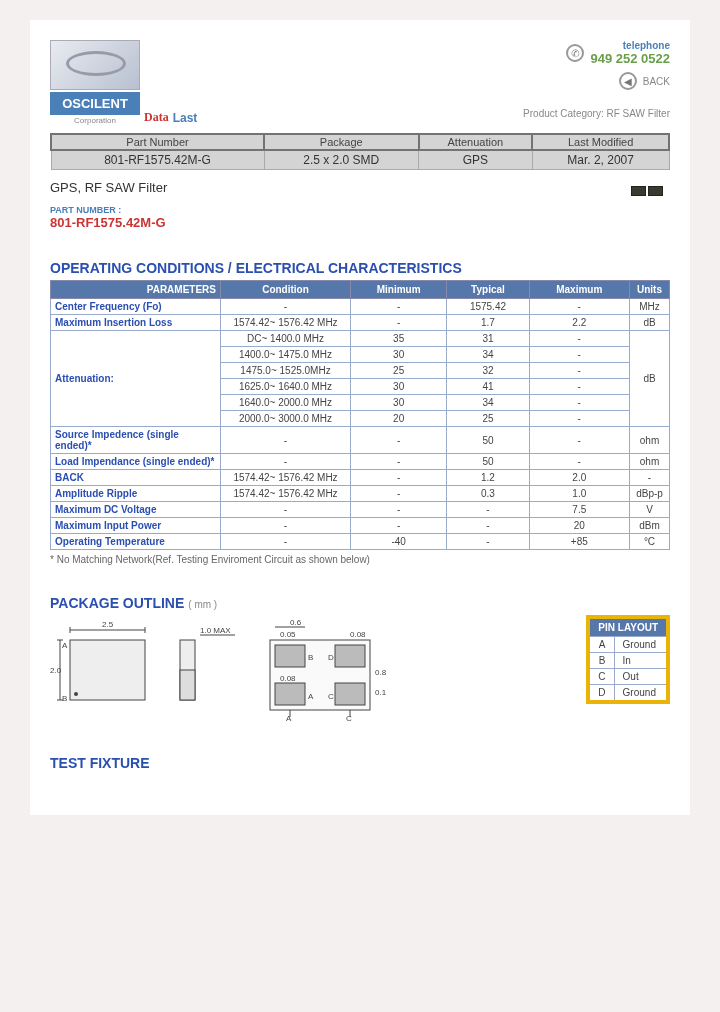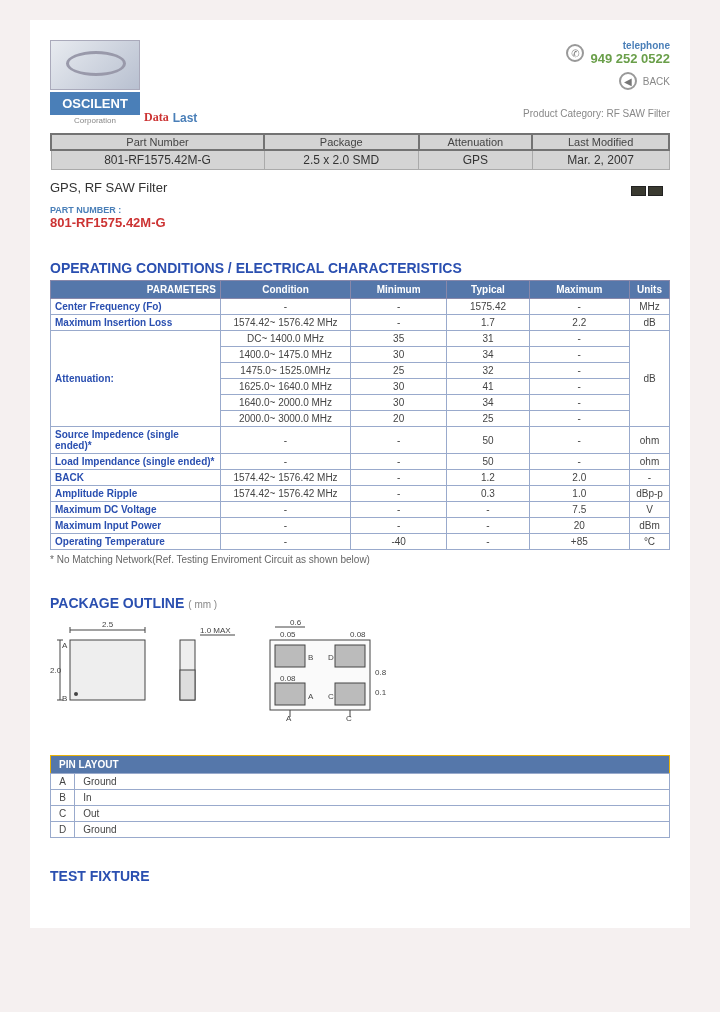--- a/index.html
+++ b/index.html
@@ -153,30 +153,29 @@
   }
   .footnote {
     font-size: 10px;
     color: #666;
     margin-top: 4px;
   }
   .package-area {
     display: flex;
     gap: 30px;
     margin-top: 0;
-    flex-direction: column;
   }
   .drawings {
     flex: 1;
     display: flex;
     gap: 10px;
   }
   .pin-table {
     border-collapse: collapse;
-    border: 1px solid #eab308;
+    border: 4px solid #eab308;
     font-size: 10px;
     height: fit-content;
   }
   .pin-table th {
     background: #5577aa;
     color: #fff;
     font-weight: bold;
     padding: 3px 8px;
     text-align: left;
   }

